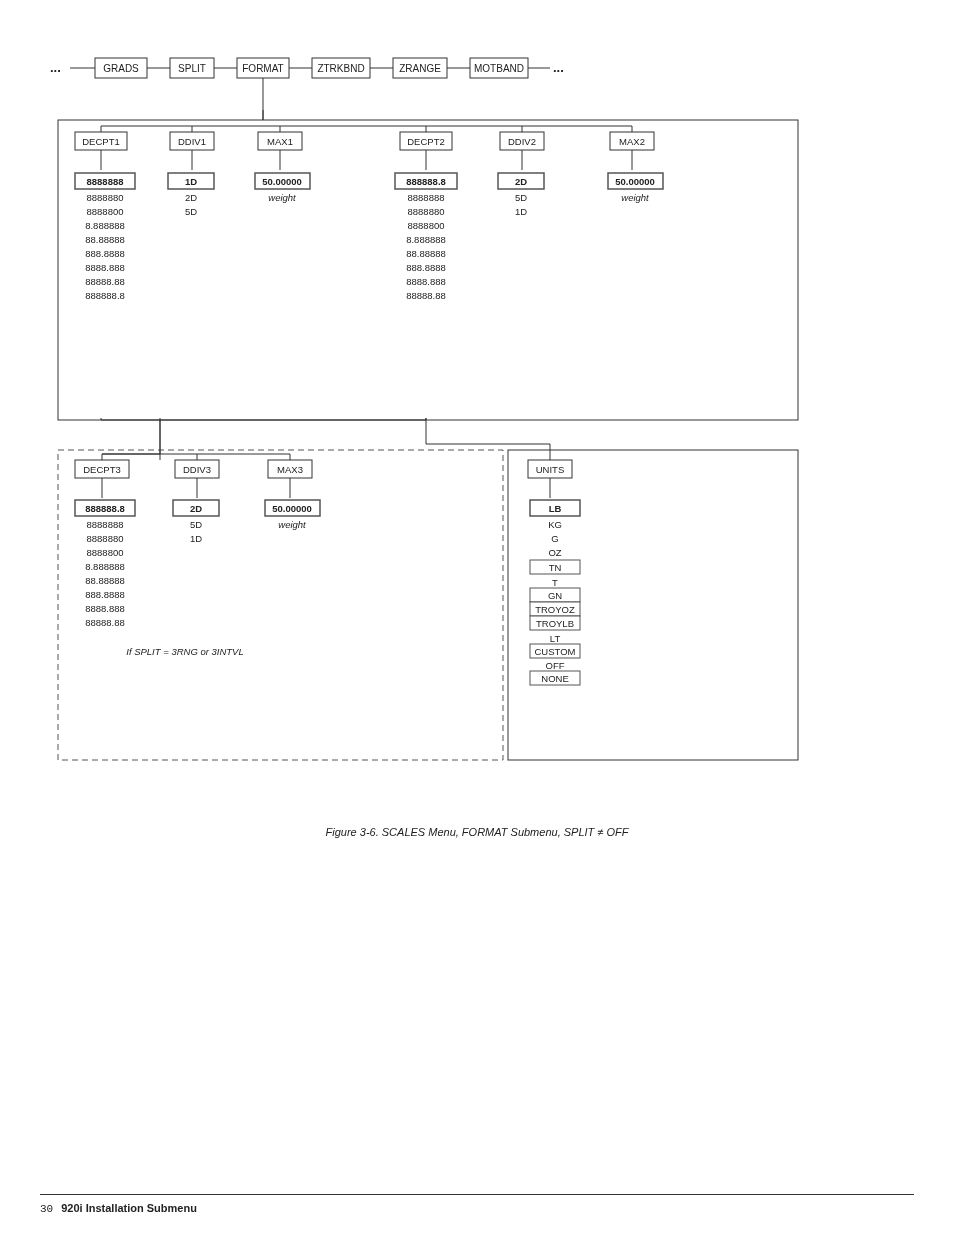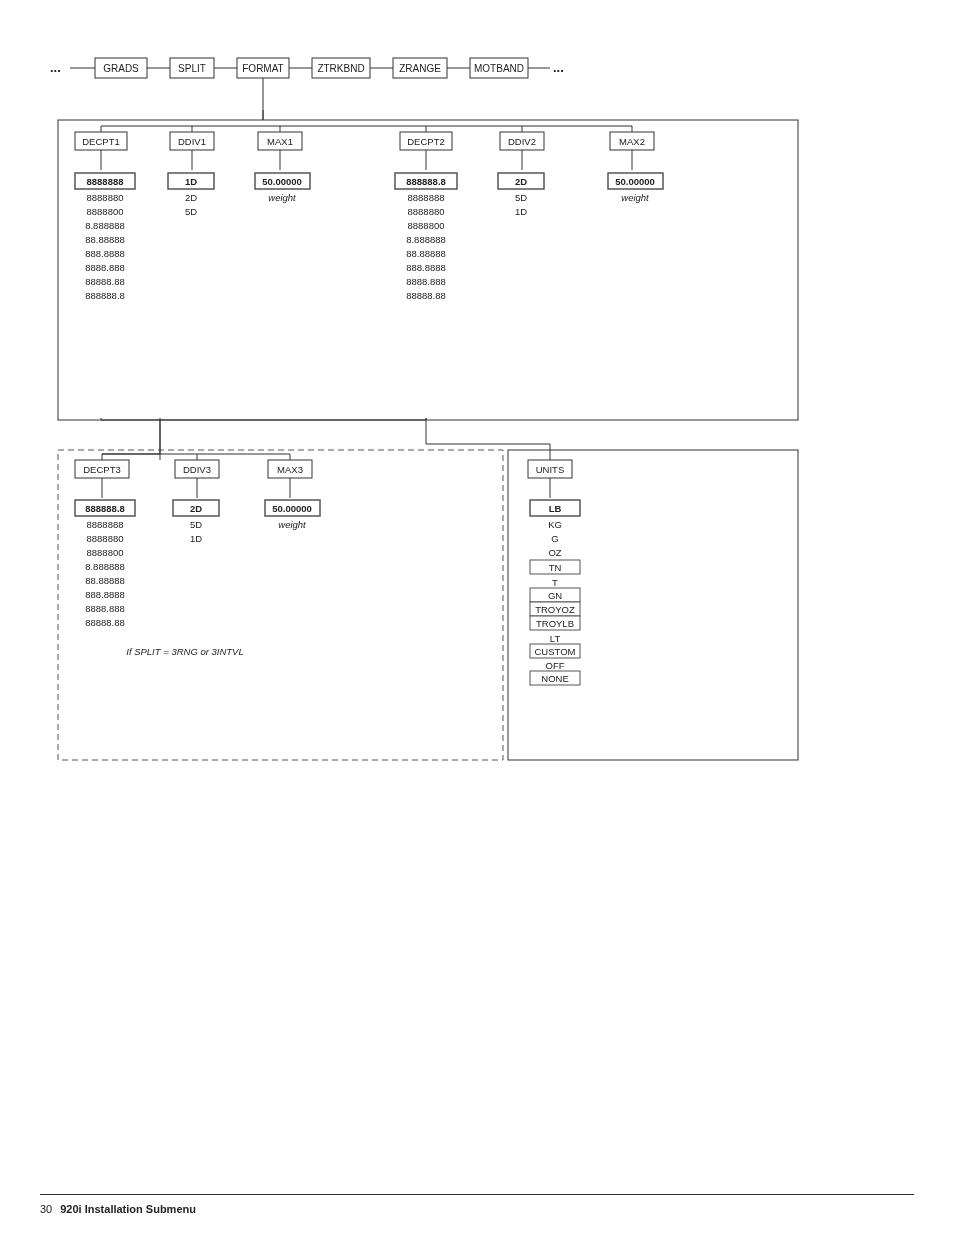--- a/index.html
+++ b/index.html
@@ -39,20 +39,21 @@
       position: absolute;
       bottom: 20px;
       left: 40px;
       font-size: 11px;
       display: flex;
       gap: 8px;
       align-items: baseline;
     }
     .footer-page {
       font-weight: normal;
+      font-family: Liberation Mono, monospace;
     }
     .footer-title {
       font-weight: bold;
     }
 
     .bottom-line {
       position: absolute;
       bottom: 40px;
       left: 40px;
       right: 40px;
@@ -272,20 +273,21 @@
 
     <line x1="223" y1="80" x2="223" y2="90" stroke="#333" stroke-width="1"></line>
 
     <line x1="61" y1="390" x2="386" y2="390" stroke="#333" stroke-width="1"></line>
     <line x1="61" y1="388" x2="61" y2="390" stroke="#333" stroke-width="1"></line>
     <line x1="386" y1="388" x2="386" y2="390" stroke="#333" stroke-width="1"></line>
     <line x1="120" y1="390" x2="120" y2="390" stroke="#333" stroke-width="1"></line>
 
   </svg>
 
+  <p class="caption">Figure 3-6. SCALES Menu, FORMAT Submenu, SPLIT ≠ OFF</p>
 
   <div class="bottom-line"></div>
   <div class="footer">
     <span class="footer-page">30</span>
     <span class="footer-title">920i Installation Submenu</span>
   </div>
 
 </div>
 
 </body></html>

